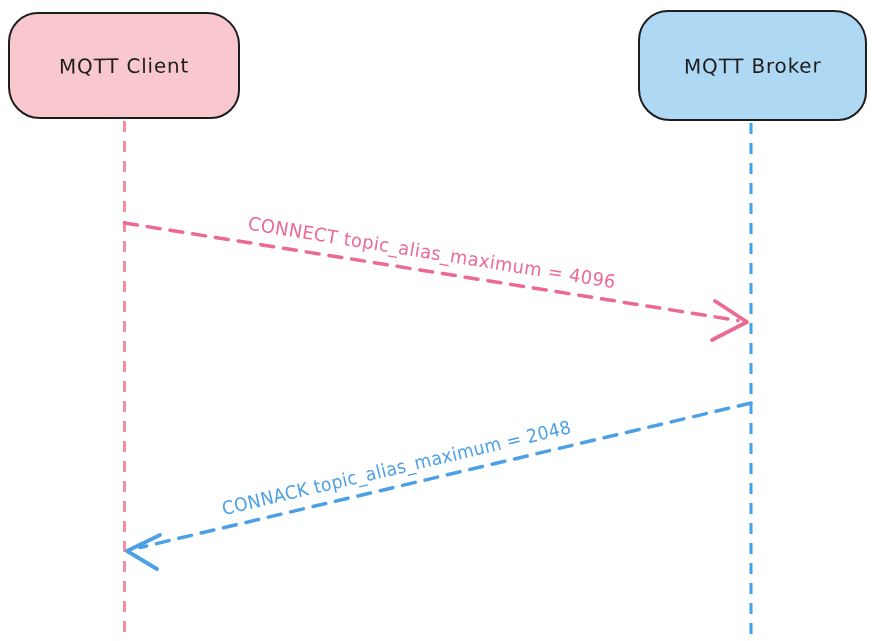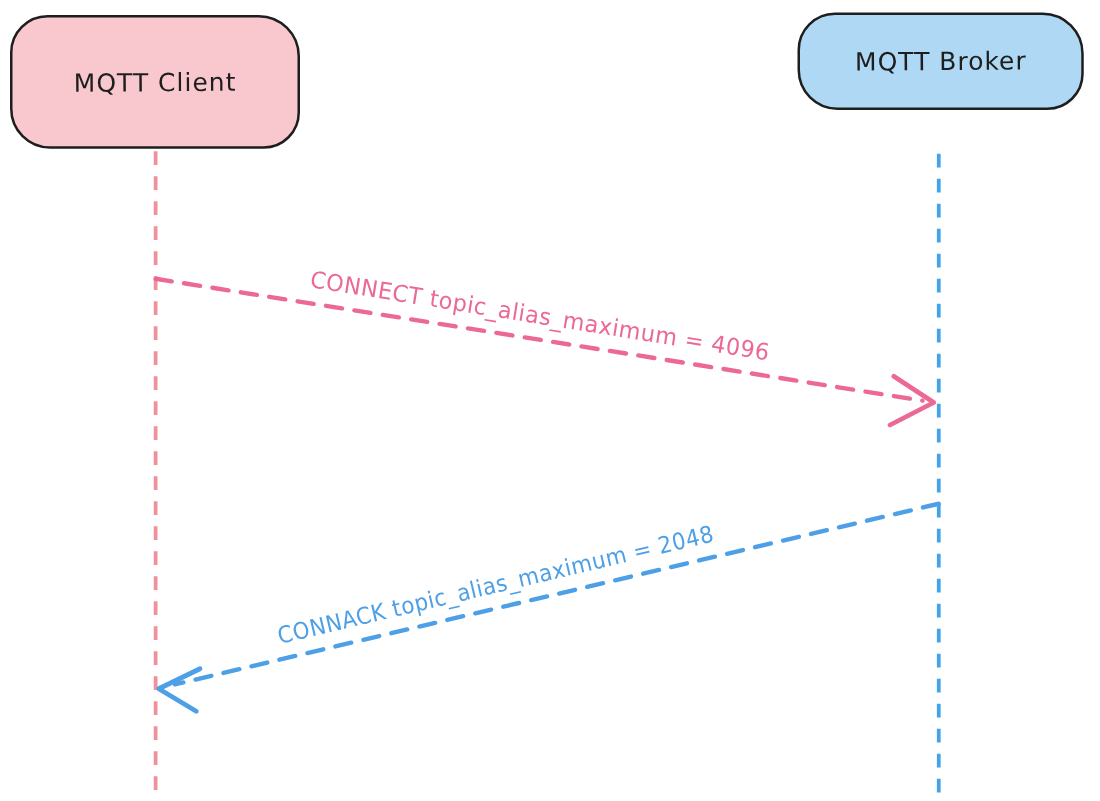--- a/index.html
+++ b/index.html
@@ -27,21 +27,21 @@
   .actor.client {
     left: 8px;
     top: 12px;
     width: 232px;
     height: 107px;
   }
   .actor.broker {
     left: 638px;
     top: 10px;
     width: 229px;
-    height: 78px;
+    height: 111px;
   }
   .actor-label {
     font-size: 20px;
     letter-spacing: 0.8px;
     color: #1e1e1e;
     transform: rotate(-0.4deg);
   }
   svg.overlay {
     position: absolute;
     left: 0;

